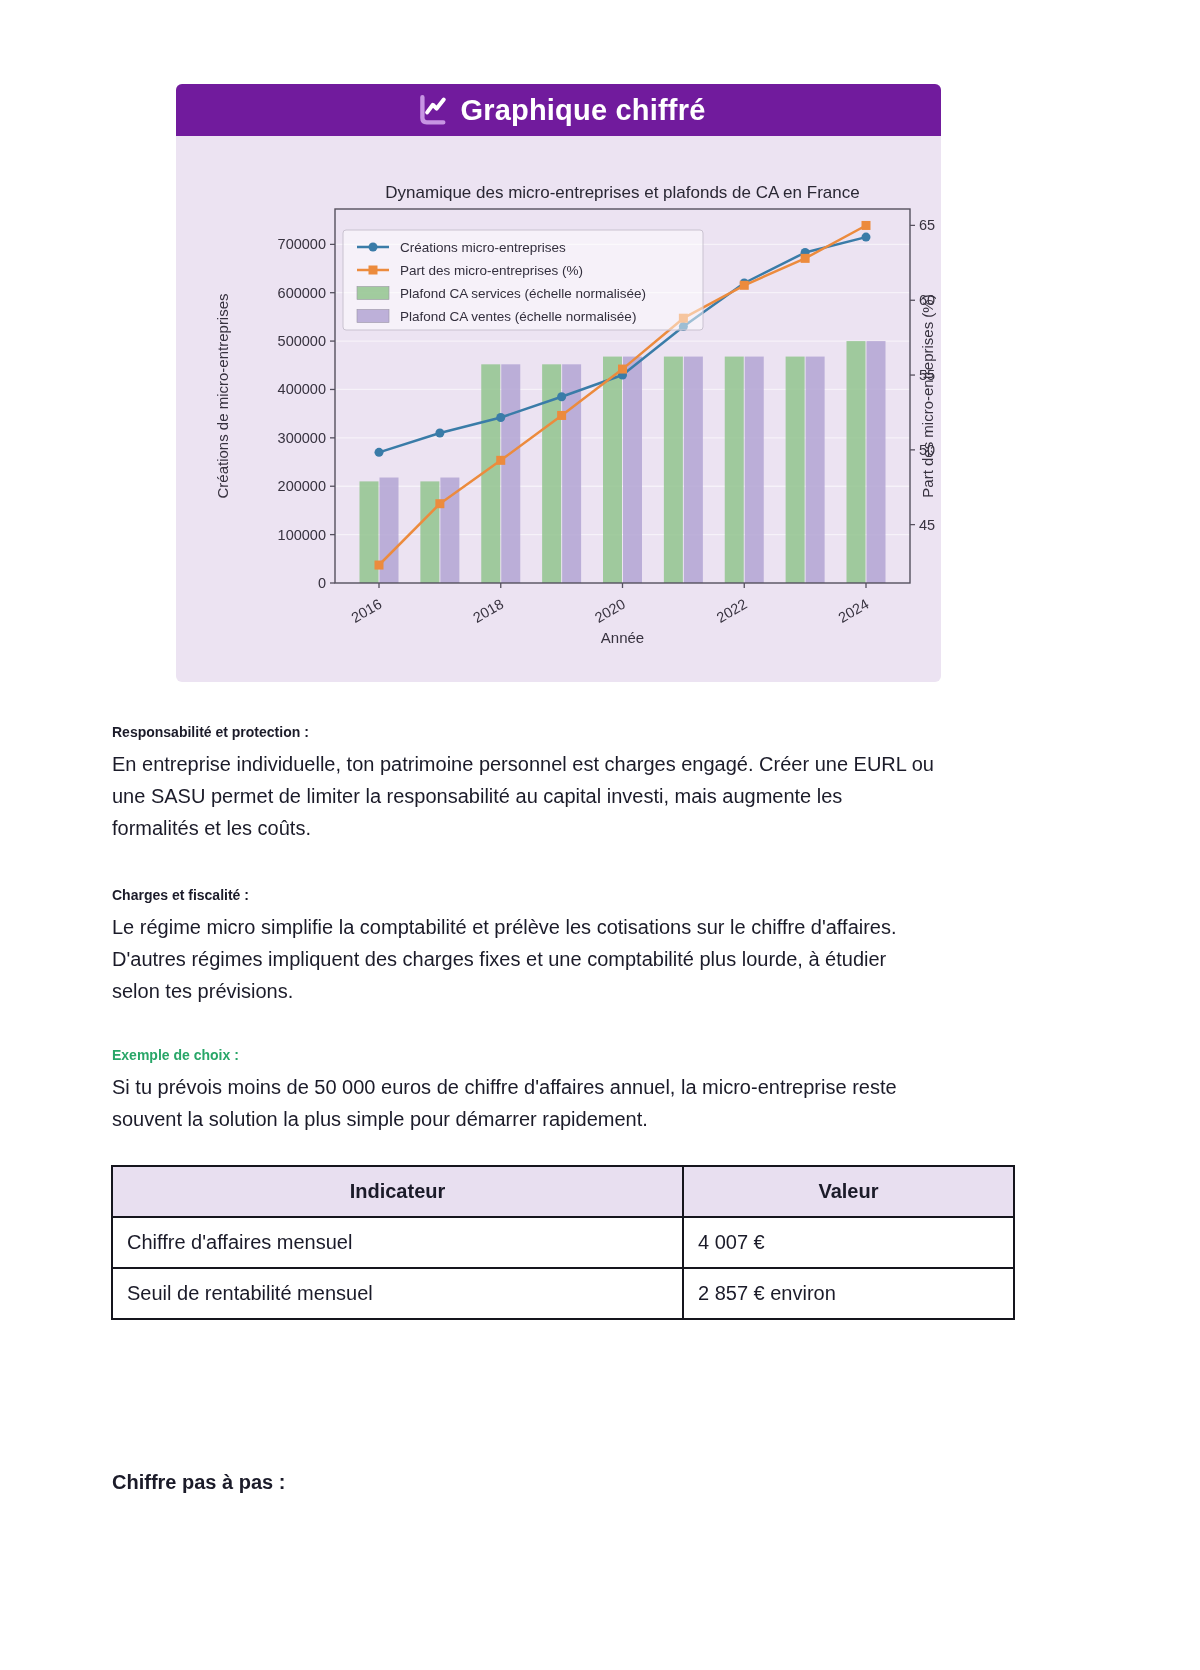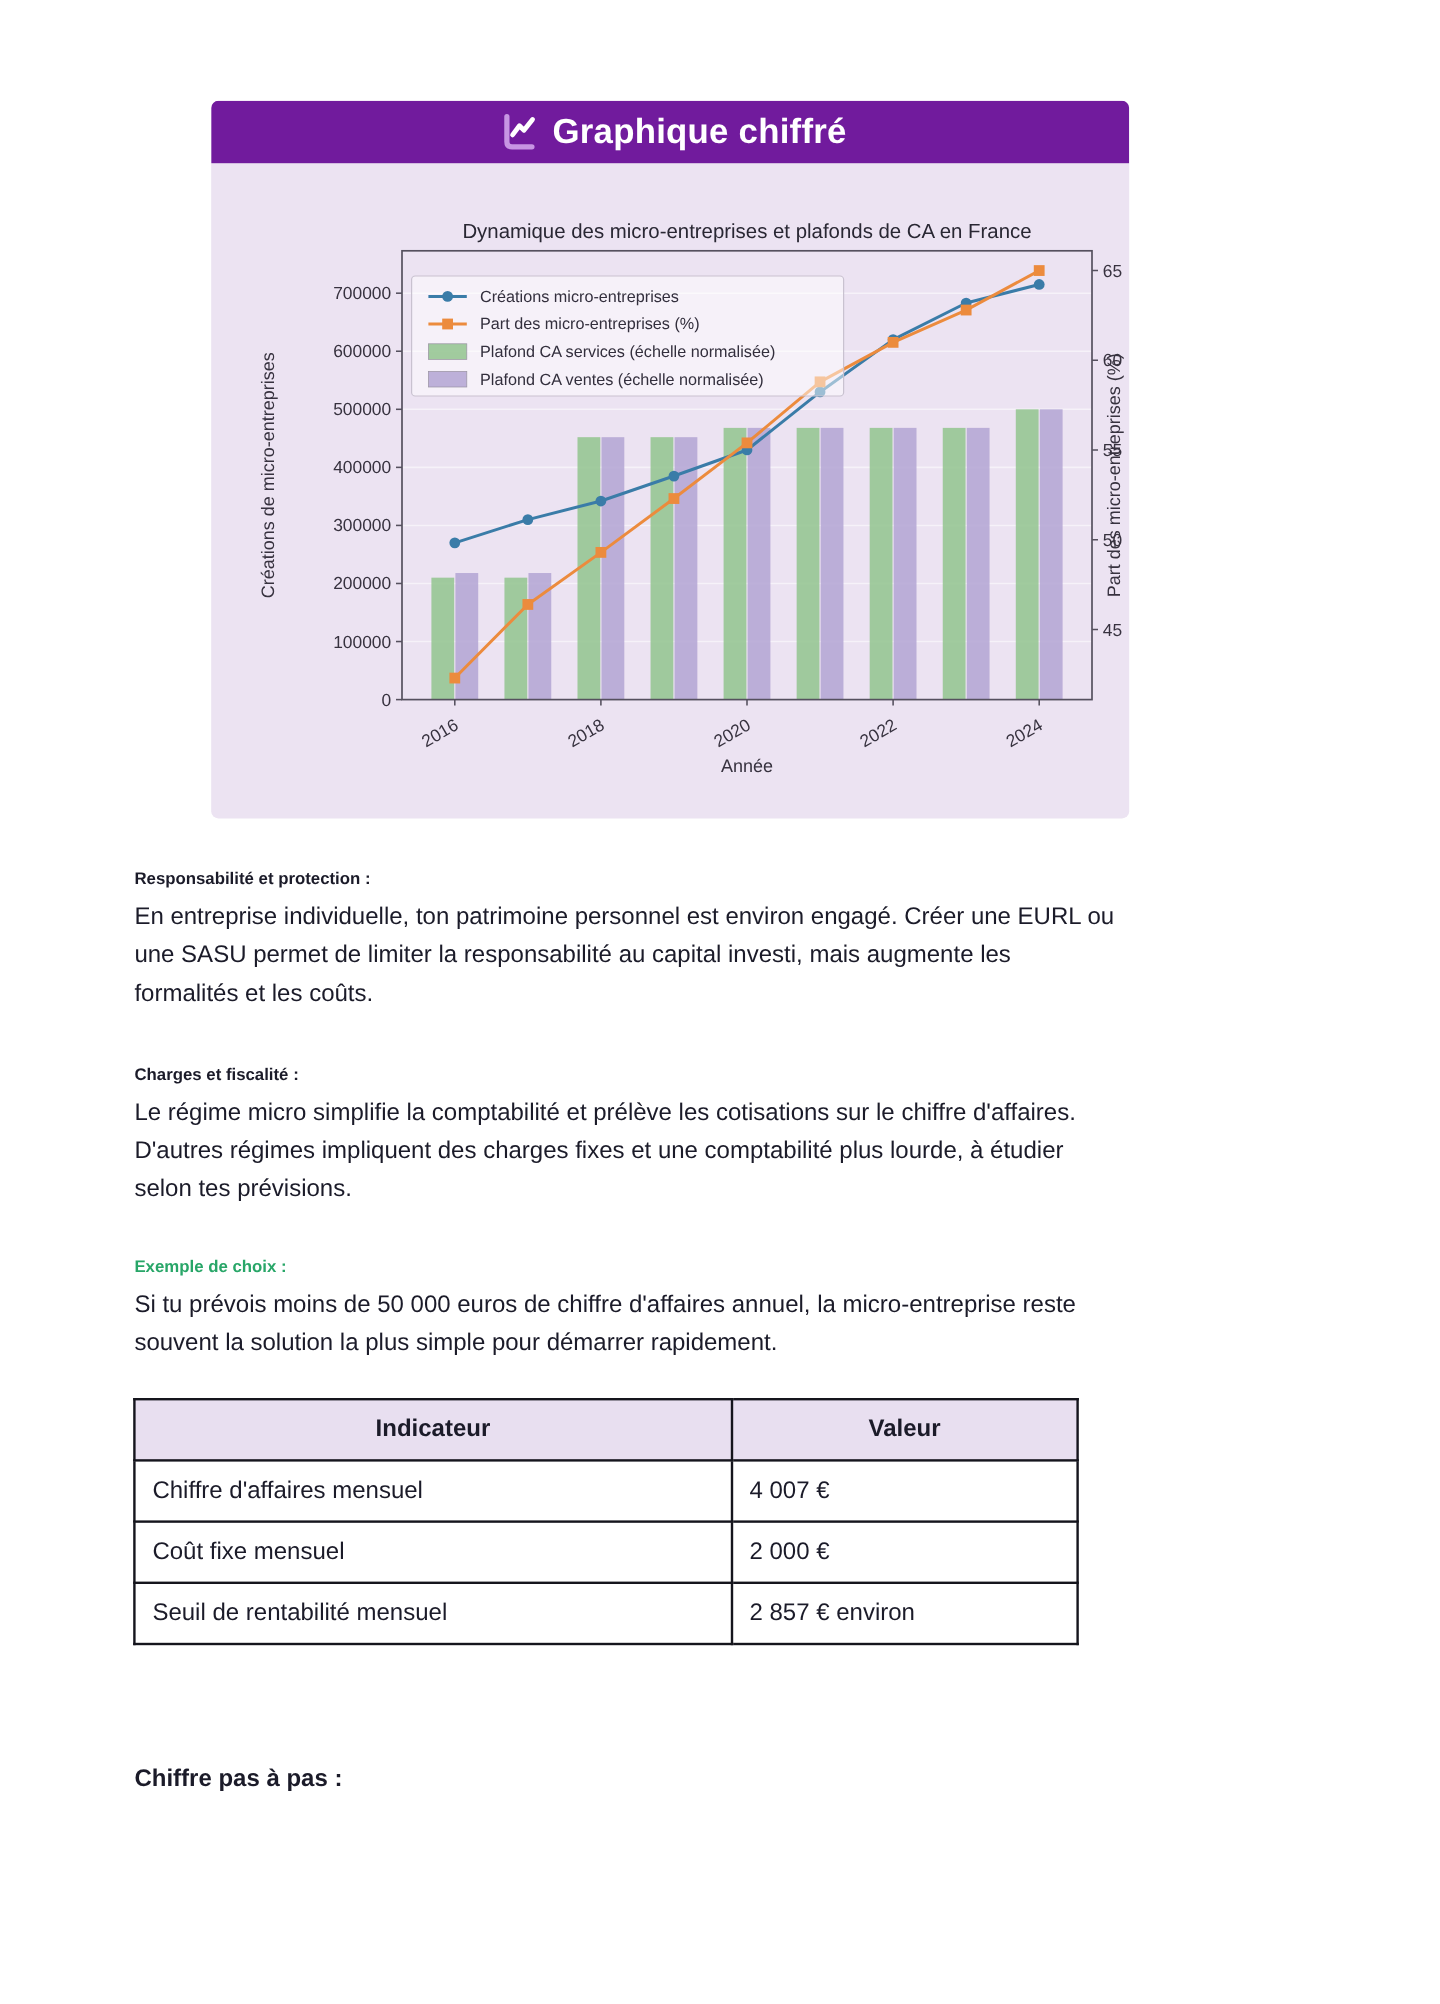--- a/index.html
+++ b/index.html
@@ -17,21 +17,21 @@
 
   
   .text-section{position:absolute;left:112px;width:902px;font-size:20px;line-height:32px;}
   .text-section h2{margin:0;font-size:14px;line-height:32px;font-weight:bold;color:var(--text,#1b1b29);}
   .text-section p{margin:0;white-space:pre-line;}
   #section-1{top:716px;} #section-2{top:879px;} #section-3{top:1039px;}
   #section-3 h2{color:var(--accent-green,#28a668);}
   .footer-heading{position:absolute;left:112px;top:1466px;margin:0;font-size:20px;line-height:32px;font-weight:bold;}
 
   
-  .data-table{position:absolute;left:111px;top:1165px;width:788px;border-collapse:collapse;
+  .data-table{position:absolute;left:111px;top:1165px;width:904px;border-collapse:collapse;
     font-size:20px;color:var(--text,#1b1b29);}
   .data-table th,.data-table td{border:2px solid #15151d;}
   .data-table th{background:var(--table-header-bg,#e8dff0);font-weight:bold;text-align:center;padding:13px 10px;}
   .data-table td{text-align:left;padding:9px 14px;height:31px;vertical-align:middle;}
 </style>
 </head>
 <body>
 
 <div class="page">
 
@@ -149,21 +149,21 @@
           <rect x="181" y="202.5" width="32" height="13" fill="#92c48e" fill-opacity="0.85" stroke="#9a94a3" stroke-width="0.6"></rect>
           <text x="224" y="213.5" font-size="13.5" fill="#332f3d" font-family="Liberation Sans, sans-serif">Plafond CA services (échelle normalisée)</text>
           <rect x="181" y="225.5" width="32" height="13" fill="#b3a4d4" fill-opacity="0.85" stroke="#9a94a3" stroke-width="0.6"></rect>
           <text x="224" y="236.5" font-size="13.5" fill="#332f3d" font-family="Liberation Sans, sans-serif">Plafond CA ventes (échelle normalisée)</text>
         </g>
       </svg>
   </section>
 
   <section class="text-section" id="section-1">
     <h2>Responsabilité et protection :</h2>
-    <p>En entreprise individuelle, ton patrimoine personnel est environ engagé. Créer une EURL ou
+    <p>En entreprise individuelle, ton patrimoine personnel est charges engagé. Créer une EURL ou
 une SASU permet de limiter la responsabilité au capital investi, mais augmente les
 formalités et les coûts.</p>
   </section>
 
   <section class="text-section" id="section-2">
     <h2>Charges et fiscalité :</h2>
     <p>Le régime micro simplifie la comptabilité et prélève les cotisations sur le chiffre d'affaires.
 D'autres régimes impliquent des charges fixes et une comptabilité plus lourde, à étudier
 selon tes prévisions.</p>
   </section>
@@ -184,24 +184,20 @@
           <th>Indicateur</th>
           <th>Valeur</th>
         </tr>
       </thead>
     <tbody>
         <tr>
           <td>Chiffre d'affaires mensuel</td>
           <td>4 007 €</td>
         </tr>
         <tr>
-          <td>Coût fixe mensuel</td>
-          <td>2 000 €</td>
-        </tr>
-        <tr>
           <td>Seuil de rentabilité mensuel</td>
           <td>2 857 € environ</td>
         </tr>
       </tbody>
   </table>
 
   <h2 class="footer-heading">Chiffre pas à pas :</h2>
 
 </div>
 

